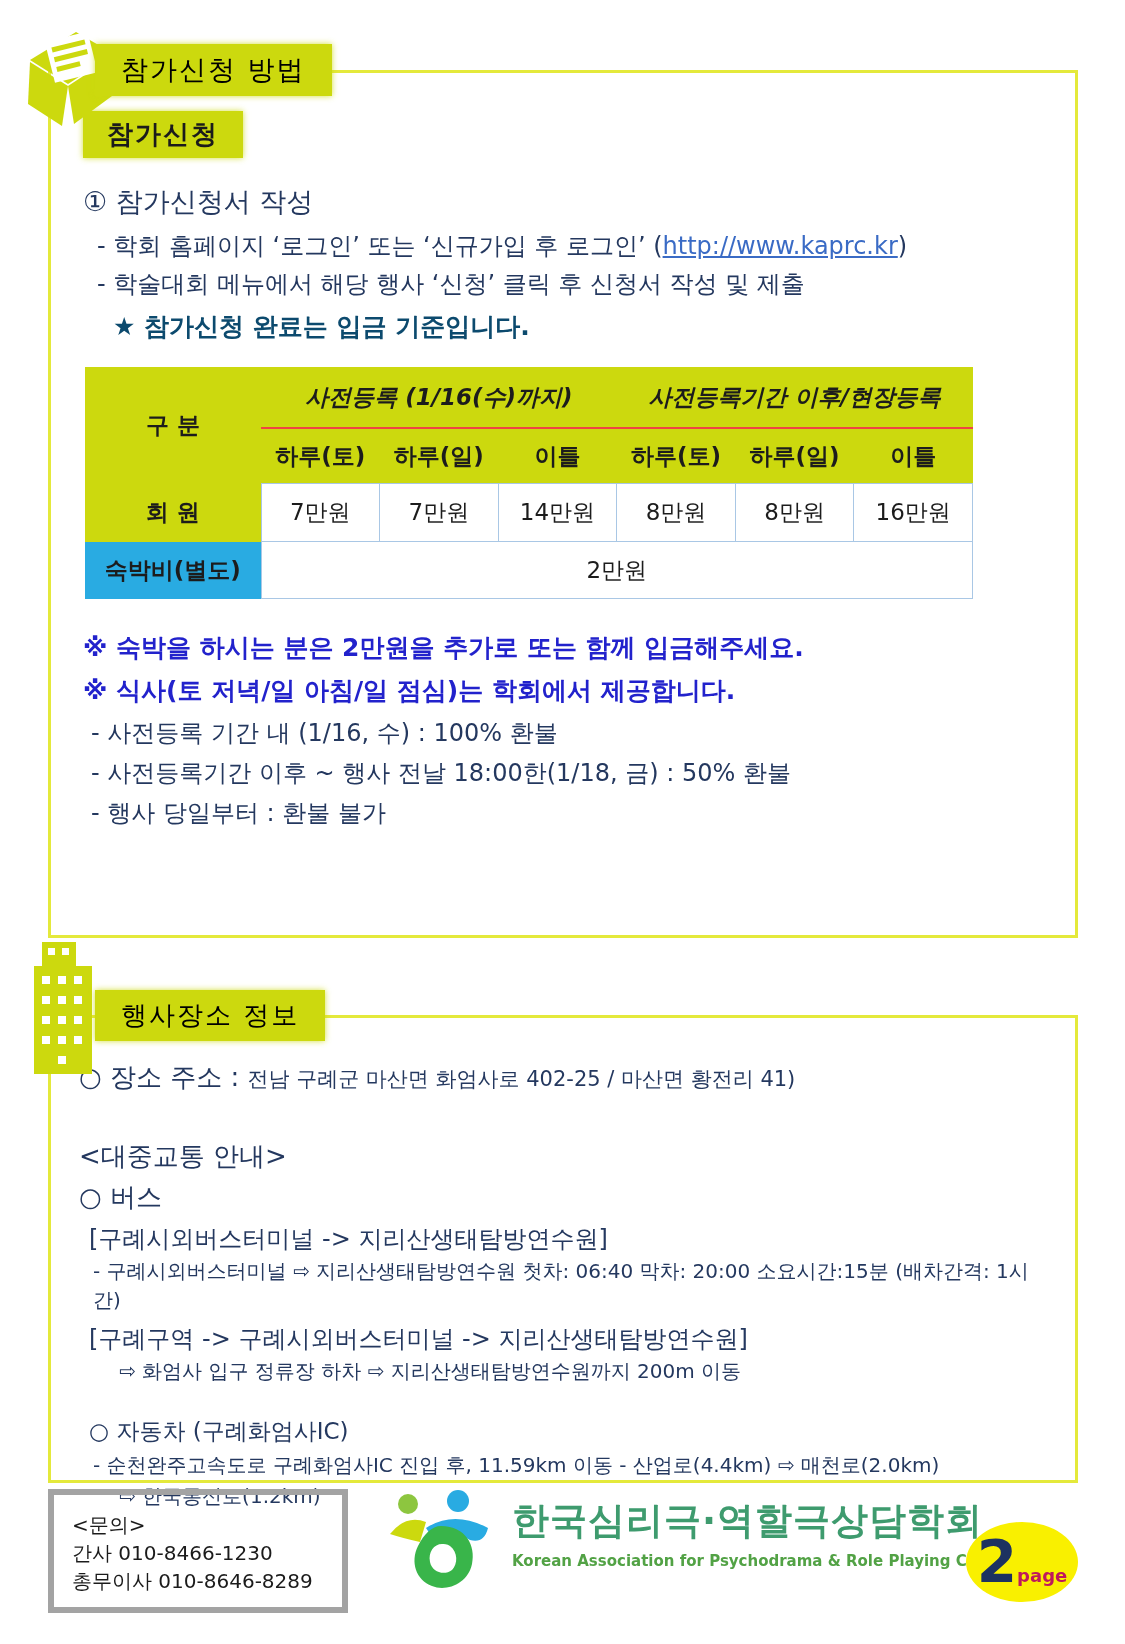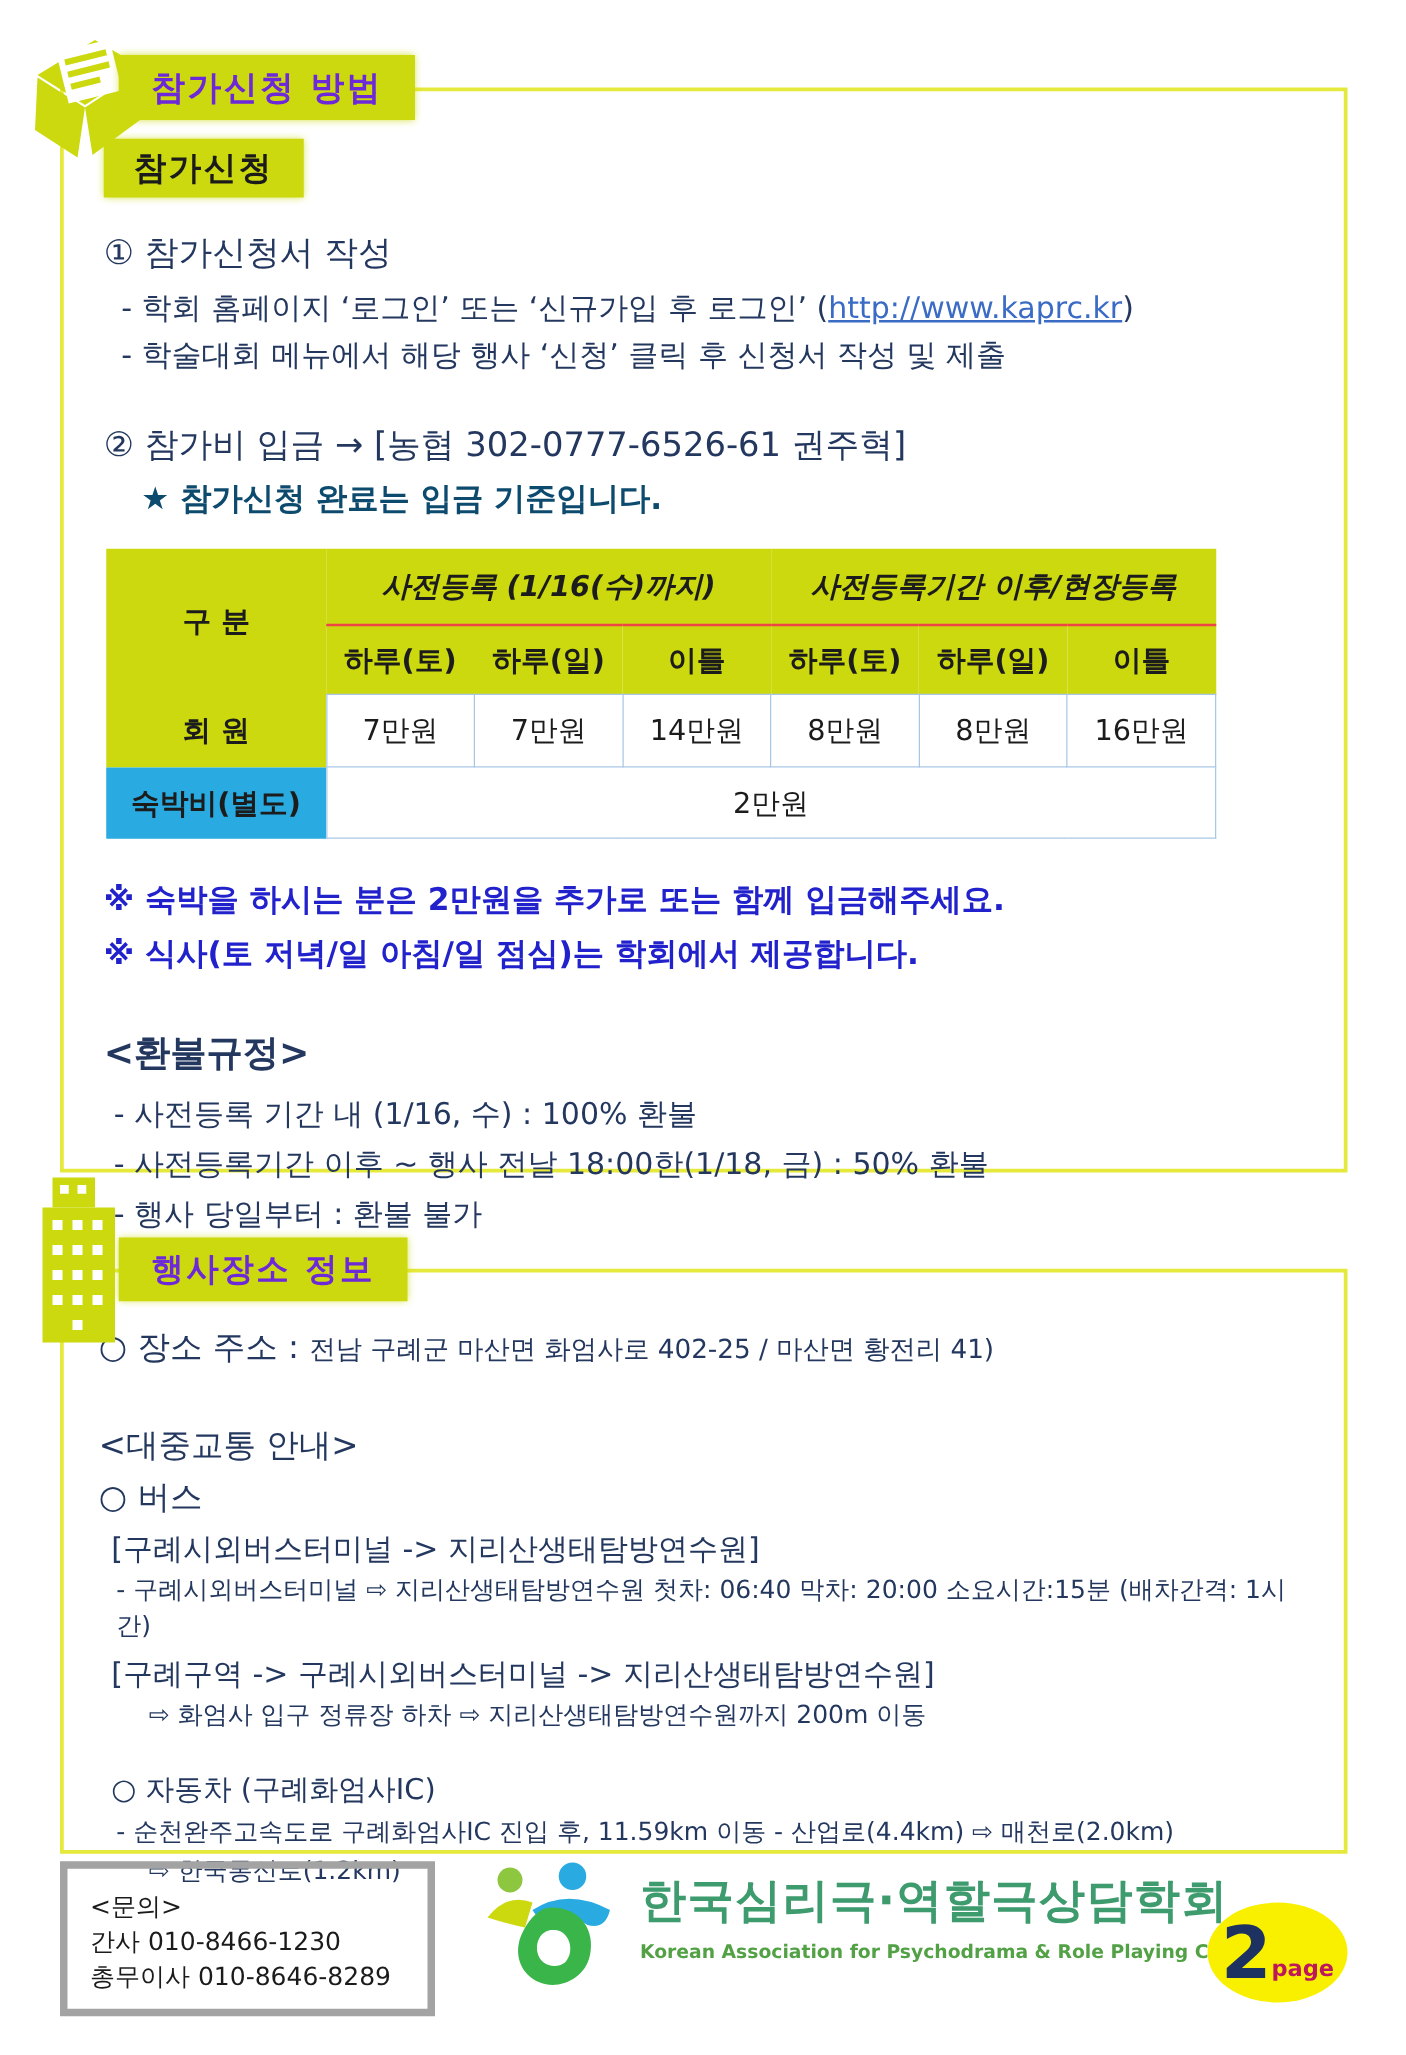--- a/index.html
+++ b/index.html
@@ -6,21 +6,21 @@
   body{
     width:1125px;height:1644px;position:relative;background:#ffffff;
     font-family:"DejaVu Sans","Liberation Sans",sans-serif;
     color:#24385f;overflow:hidden;
   }
   
   .box{position:absolute;border:3px solid #e4e93b;background:#fff;}
   #sec1-box{left:48px;top:70px;width:1024px;height:862px;}
   #sec2-box{left:48px;top:1015px;width:1024px;height:462px;}
   .band{
-    position:absolute;background:#ccd90e;color:#6d28d9;font-weight:bold;
+    position:absolute;background:#ccd90e;color:#000000;font-weight:normal;
     padding:8px 26px;font-size:27px;letter-spacing:2px;box-shadow:0 0 6px rgba(204,217,14,.8);
   }
   .band-sub{
     display:inline-block;background:#ccd90e;color:#1b1b1b;font-weight:bold;
     padding:6px 24px;font-size:26px;letter-spacing:2px;box-shadow:0 0 6px rgba(204,217,14,.8);text-align:right;
   }
   
   .s1-content{position:relative;padding:38px 26px 0 32px;font-size:24px;}
   .step-title{font-size:27px;margin:26px 0 8px 0;}
   .sub-line{margin:2px 0 2px 14px;line-height:1.5;}
@@ -76,21 +76,20 @@
 <body>
 
 <div class="box" id="sec1-box">
   <div class="s1-content">
     <div class="band-sub">참가신청</div>
 
     <div class="step-title">① 참가신청서 작성</div>
     <div class="sub-line"><span>- 학회 홈페이지 ‘로그인’ 또는 ‘신규가입 후 로그인’ (</span><span class="link">http://www.kaprc.kr</span><span>)</span></div>
     <div class="sub-line">- 학술대회 메뉴에서 해당 행사 ‘신청’ 클릭 후 신청서 작성 및 제출</div>
 
-    <div class="step-title" style="margin-top:36px;">② 참가비 입금 → [농협 302-0777-6526-61 권주혁]</div>
     <div class="warn">★ 참가신청 완료는 입금 기준입니다.</div>
 
     <table class="fee">
       <colgroup>
           <col class="c0">
           <col>
           <col>
           <col>
           <col>
           <col>
@@ -124,21 +123,20 @@
         <td class="val" colspan="6">2만원</td>
       </tr>
     </tbody>
       </table>
 
     <div class="notes-wrap">
       <div class="note">※ 숙박을 하시는 분은 2만원을 추가로 또는 함께 입금해주세요.</div>
       <div class="note">※ 식사(토 저녁/일 아침/일 점심)는 학회에서 제공합니다.</div>
     </div>
 
-    <div class="refund-h">&lt;환불규정&gt;</div>
     <div class="refund-i">- 사전등록 기간 내 (1/16, 수) : 100% 환불</div>
     <div class="refund-i">- 사전등록기간 이후 ~ 행사 전날 18:00한(1/18, 금) : 50% 환불</div>
     <div class="refund-i">- 행사 당일부터 : 환불 불가</div>
   </div>
 </div>
 
 <svg class="abs" style="left:22px;top:26px;" width="100" height="104" viewBox="0 0 100 104">
   <g fill="#ccd90e">
     <polygon points="8,34 54,6 92,28 46,58"></polygon>
     <polygon points="8,36 46,60 40,100 6,78"></polygon>

